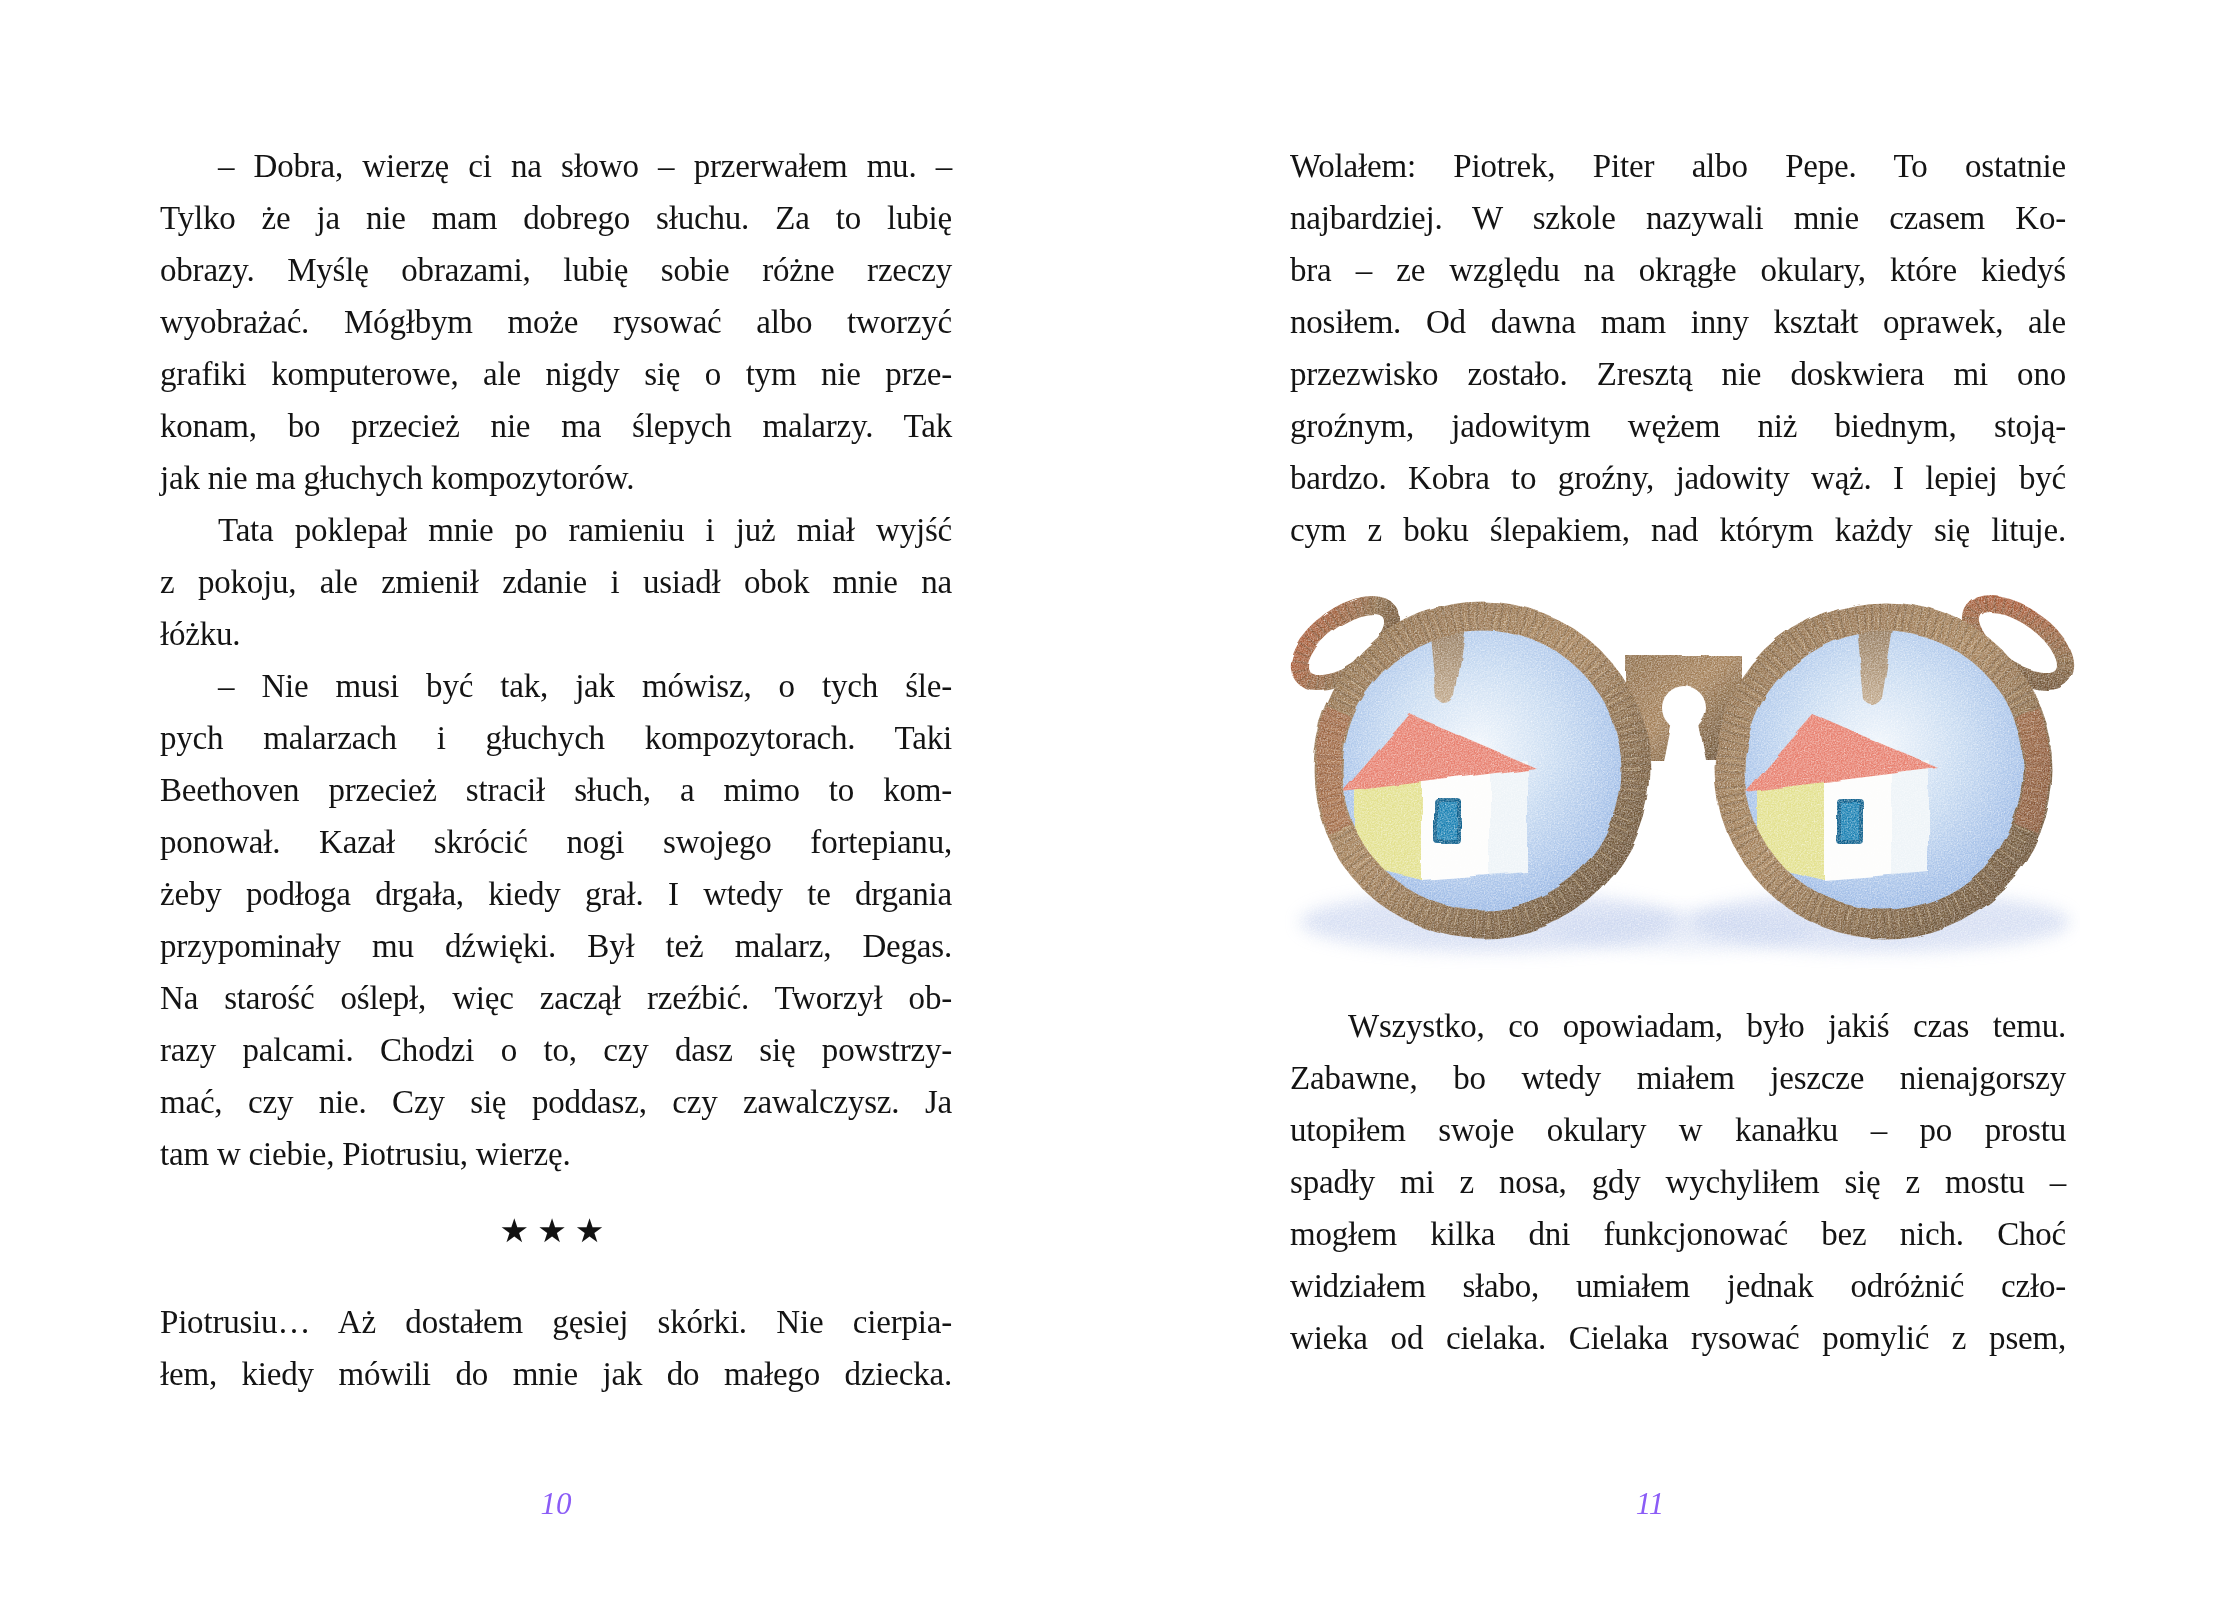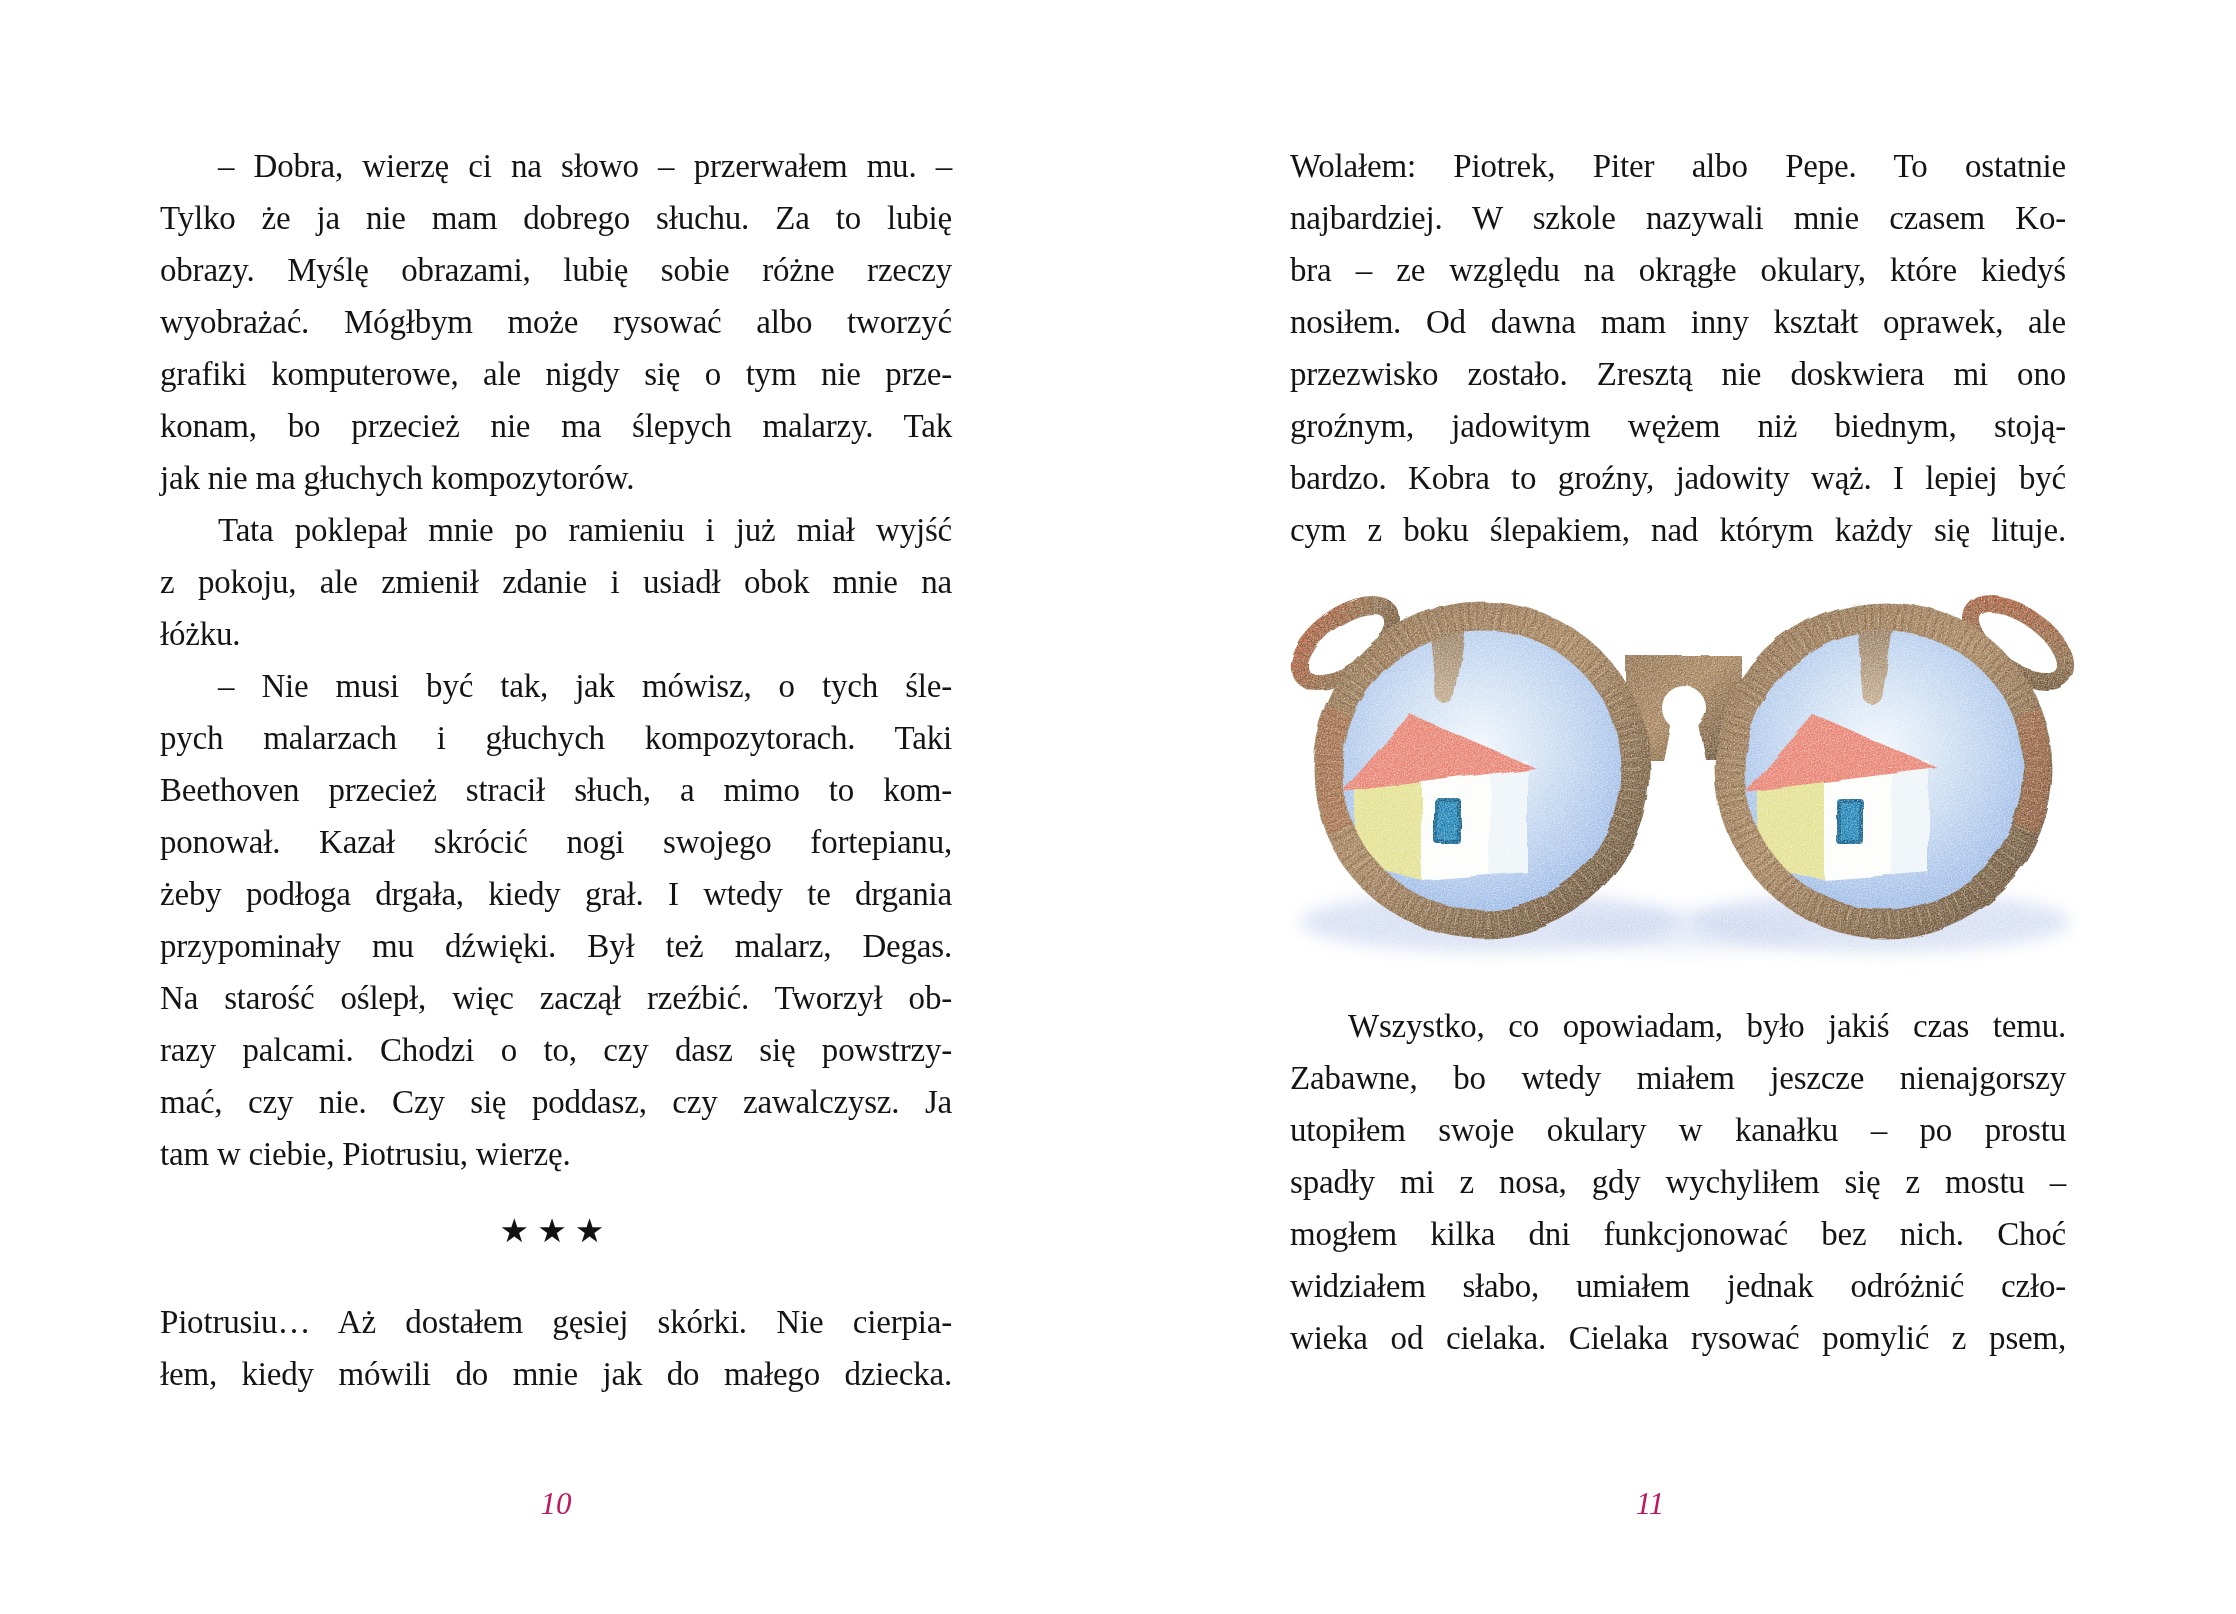--- a/index.html
+++ b/index.html
@@ -11,21 +11,21 @@
   .line.endp{text-align-last:left;}
   .line.ind{padding-left:58px;}
   .tb-left{left:160px;top:140px;width:792px;}
   .tb-left-p4{left:160px;top:1296px;width:792px;}
   .tb-right-p1{left:1290px;top:140px;width:776px;}
   .tb-right-p2{left:1290px;top:1000px;width:776px;}
   .separator{position:absolute;left:160px;top:1203px;width:792px;height:56px;
              line-height:56px;text-align:center;font-size:33px;letter-spacing:8px;
              font-family:"DejaVu Sans",sans-serif;color:#121212;}
   .pagenum{position:absolute;height:44px;line-height:44px;text-align:center;
-           font-style:italic;font-size:31px;color:#be185d;}
+           font-style:italic;font-size:31px;color:#8b5cf6;}
   .pagenum.left{left:160px;top:1482px;width:792px;}
   .pagenum.right{left:1262px;top:1482px;width:776px;}
   .illu{position:absolute;left:1280px;top:580px;width:800px;height:400px;}
 </style>
 </head>
 <body>
 
 <div>
 
   <section>

